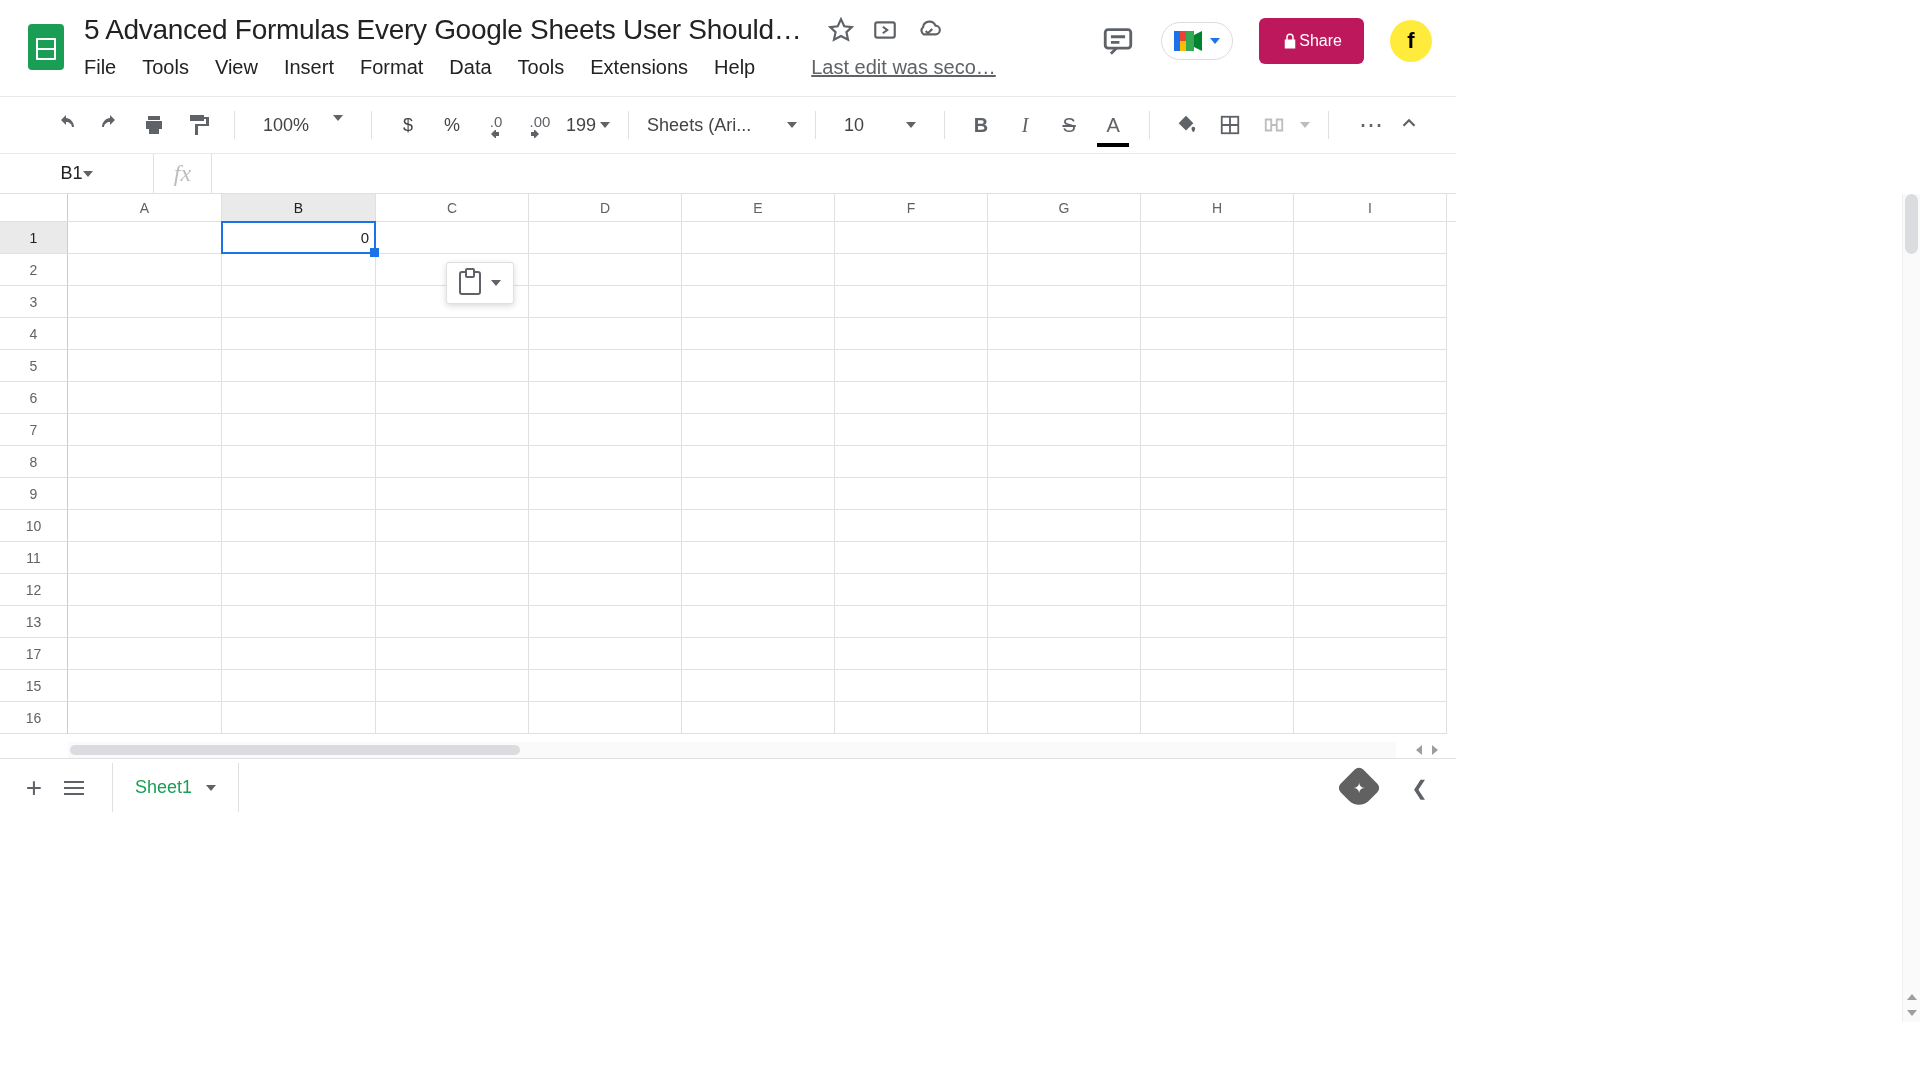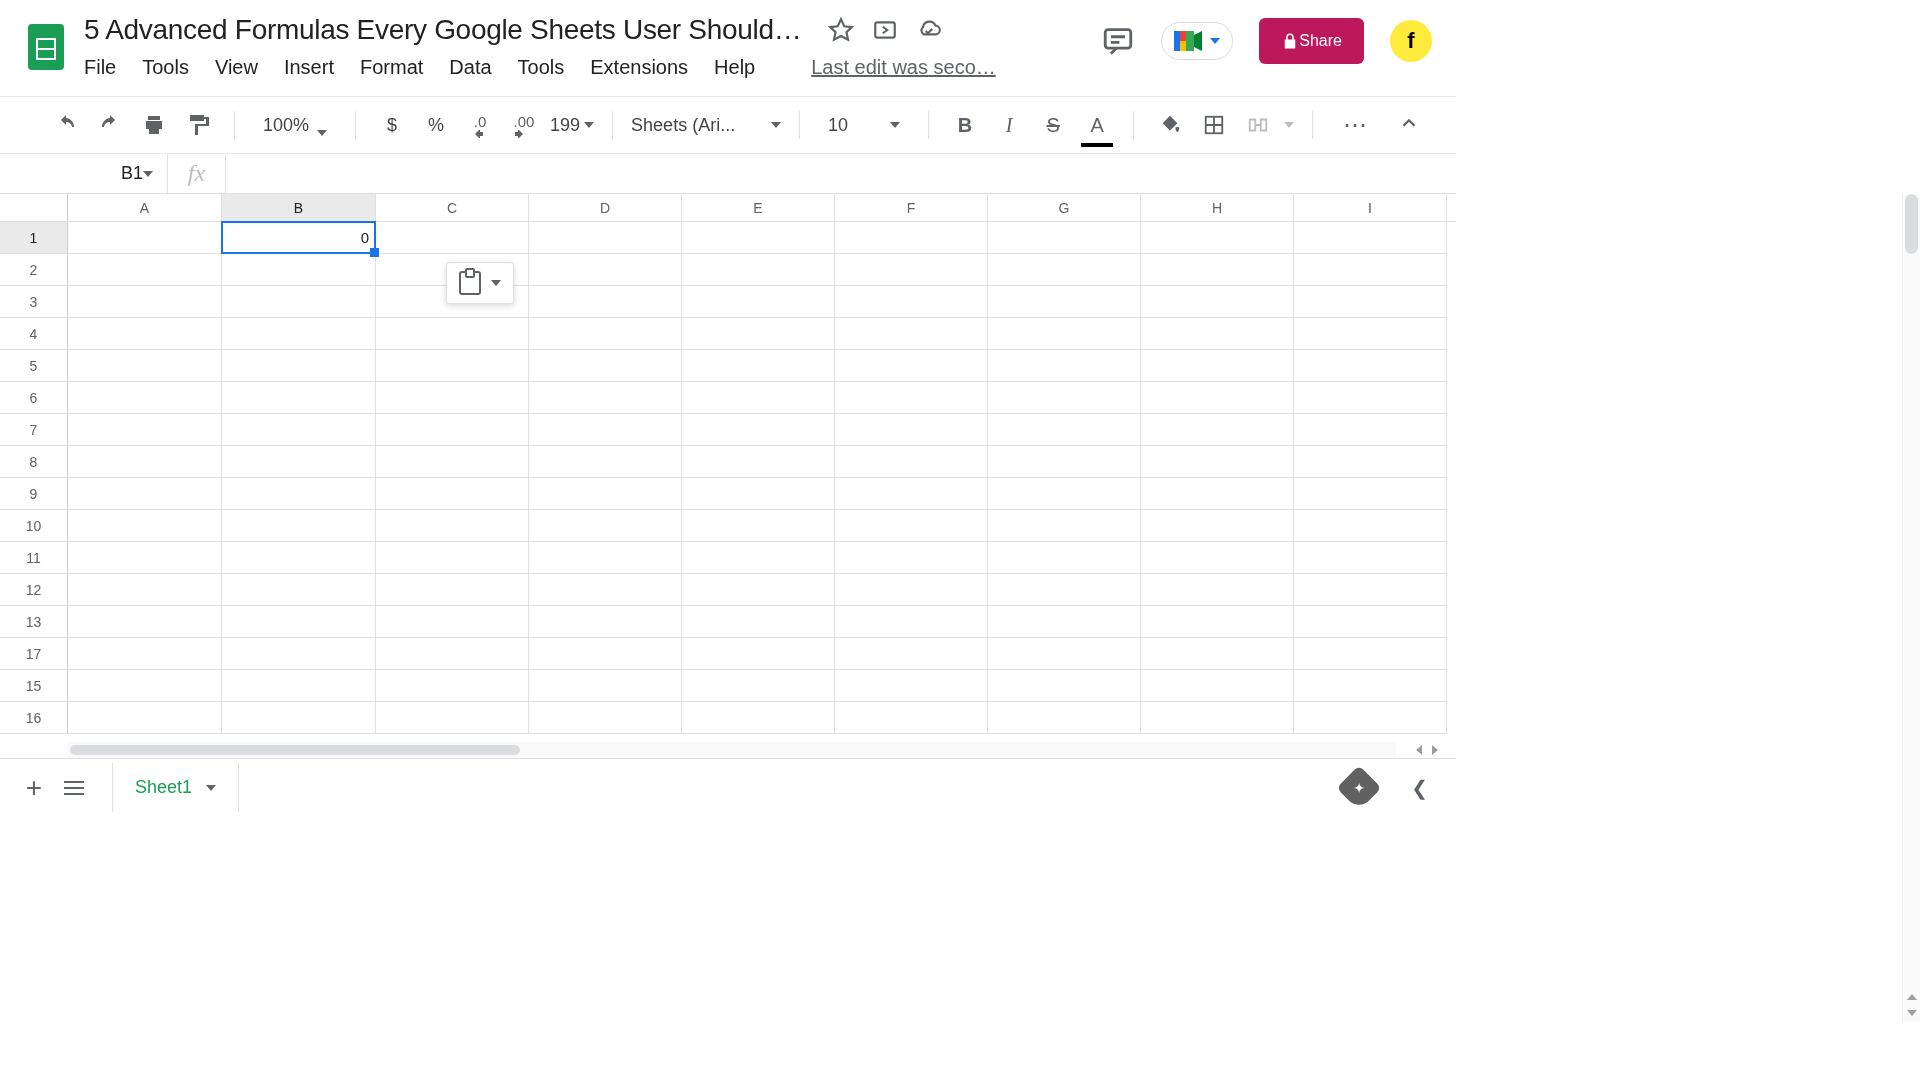--- a/index.html
+++ b/index.html
@@ -26,34 +26,34 @@
     .meet-pill { display: flex; align-items: center; gap: 4px; border: 1px solid #dadce0; padding: 6px 12px; border-radius: 28px; cursor: pointer; }
     .meet-logo { width: 30px; height: 24px; position: relative; }
     .meet-caret { width: 0; height: 0; border-left: 5px solid transparent; border-right: 5px solid transparent; border-top: 6px solid #1a73e8; margin-left: 2px; }
     .share-btn { background: #be185d; color: #fff; font-size: 16px; font-weight: 500; padding: 14px 22px; border-radius: 6px; display: flex; align-items: center; gap: 0; cursor: pointer; }
     .avatar { width: 42px; height: 42px; border-radius: 50%; background: #ffeb3b; display: flex; align-items: center; justify-content: center; font-weight: 900; font-size: 22px; color: #000; cursor: pointer; }
 
     
     .toolbar { height: 58px; border-top: 1px solid #e8eaed; border-bottom: 1px solid #e8eaed; display: flex; align-items: center; padding: 0 40px 0 48px; gap: 8px; position: relative; }
     .tb-btn { width: 36px; height: 36px; display: inline-flex; align-items: center; justify-content: center; color: #5f6368; cursor: pointer; }
     .tb-sep { width: 1px; height: 28px; background: #e0e0e0; margin: 0 10px; }
-    .tb-zoom { display: flex; align-items: flex-end; gap: 8px; color: #444; font-size: 18px; cursor: pointer; margin: 0 10px; }
+    .tb-zoom { display: flex; align-items: flex-start; gap: 24px; color: #444; font-size: 18px; cursor: pointer; margin: 0 10px; }
     .tb-caret { width: 0; height: 0; border-left: 5px solid transparent; border-right: 5px solid transparent; border-top: 6px solid #5f6368; }
     .tb-text { font-size: 18px; color: #444; }
     .tb-123 { display: flex; align-items: center; gap: 4px; cursor: pointer; font-size: 18px; color: #444; }
     .tb-font { display: flex; align-items: center; gap: 10px; cursor: pointer; width: 150px; justify-content: space-between; font-size: 18px; color: #444; }
     .tb-size { display: flex; align-items: center; gap: 28px; cursor: pointer; font-size: 18px; color: #444; margin: 0 10px; width: 72px; justify-content: space-between; }
     .text-color { position: relative; }
     .text-color::after { content: ''; position: absolute; bottom: -4px; left: 2px; right: 2px; height: 4px; background: #000; }
     .tb-more { font-size: 24px; color: #5f6368; letter-spacing: 2px; cursor: pointer; margin-left: 12px; }
     .tb-collapse { position: absolute; right: 36px; cursor: pointer; color: #5f6368; }
 
     
     .formula-row { height: 40px; display: flex; align-items: center; border-bottom: 1px solid #e0e0e0; }
-    .name-box { width: 154px; height: 100%; display: flex; align-items: center; justify-content: flex-end; padding: 0 14px; border-right: 1px solid #e0e0e0; margin-left: 14px; }
+    .name-box { width: 154px; height: 100%; display: flex; align-items: center; justify-content: center; padding: 0 14px; border-right: 1px solid #e0e0e0; }
     .name-box-text { font-size: 18px; color: #222; }
     .fx-icon { width: 58px; height: 100%; display: flex; align-items: center; justify-content: center; color: #bdbdbd; font-style: italic; font-size: 24px; border-right: 1px solid #e0e0e0; font-family: 'Times New Roman', serif; }
     .formula-input { flex: 1; padding: 0 14px; font-family: 'Consolas', monospace; font-size: 19px; letter-spacing: 0.5px; }
     .formula-input .fn { color: #222; }
     .formula-input .ref { color: #e67c00; }
     .formula-input .num { color: #1a9e56; }
 
     
     .grid-wrap { position: relative; height: 564px; }
     .col-headers { display: flex; height: 28px; border-bottom: 1px solid #e0e0e0; background: #fff; }

